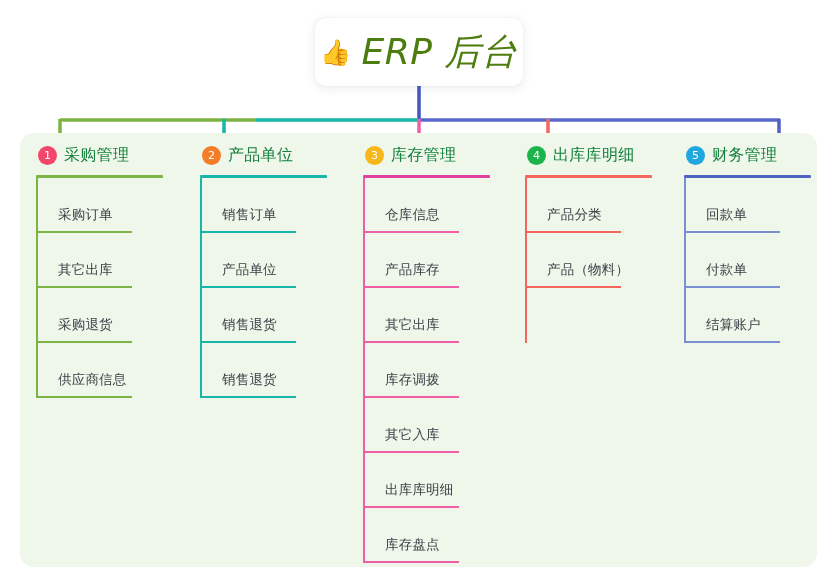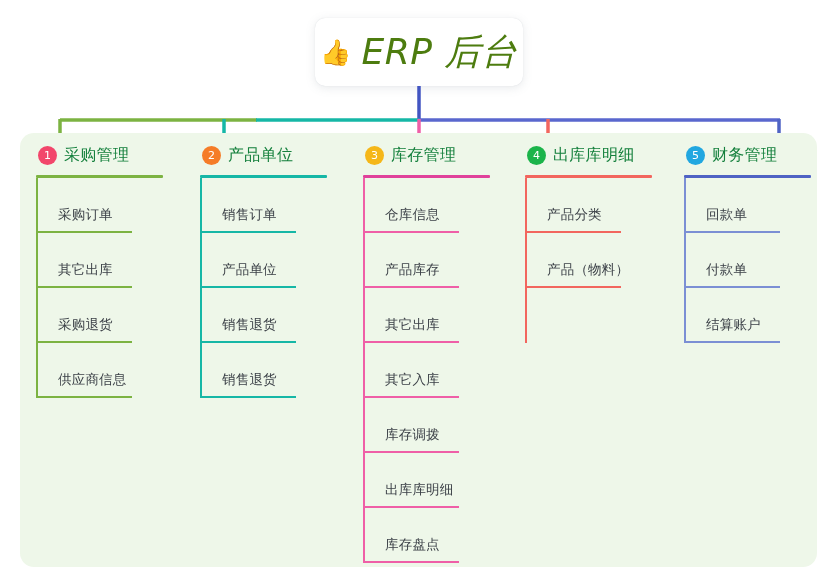--- a/index.html
+++ b/index.html
@@ -261,25 +261,25 @@
         </div>
         <div class="item">
           <span class="item-label">产品库存</span>
           <span class="item-rule" style="background: rgb(239, 95, 167);"></span>
         </div>
         <div class="item">
           <span class="item-label">其它出库</span>
           <span class="item-rule" style="background: rgb(239, 95, 167);"></span>
         </div>
         <div class="item">
+          <span class="item-label">库存调拨</span>
+          <span class="item-rule" style="background: rgb(239, 95, 167);"></span>
+        </div>
+        <div class="item">
           <span class="item-label">其它入库</span>
-          <span class="item-rule" style="background: rgb(239, 95, 167);"></span>
-        </div>
-        <div class="item">
-          <span class="item-label">库存调拨</span>
           <span class="item-rule" style="background: rgb(239, 95, 167);"></span>
         </div>
         <div class="item">
           <span class="item-label">出库库明细</span>
           <span class="item-rule" style="background: rgb(239, 95, 167);"></span>
         </div>
         <div class="item">
           <span class="item-label">库存盘点</span>
           <span class="item-rule" style="background: rgb(239, 95, 167);"></span>
         </div>

